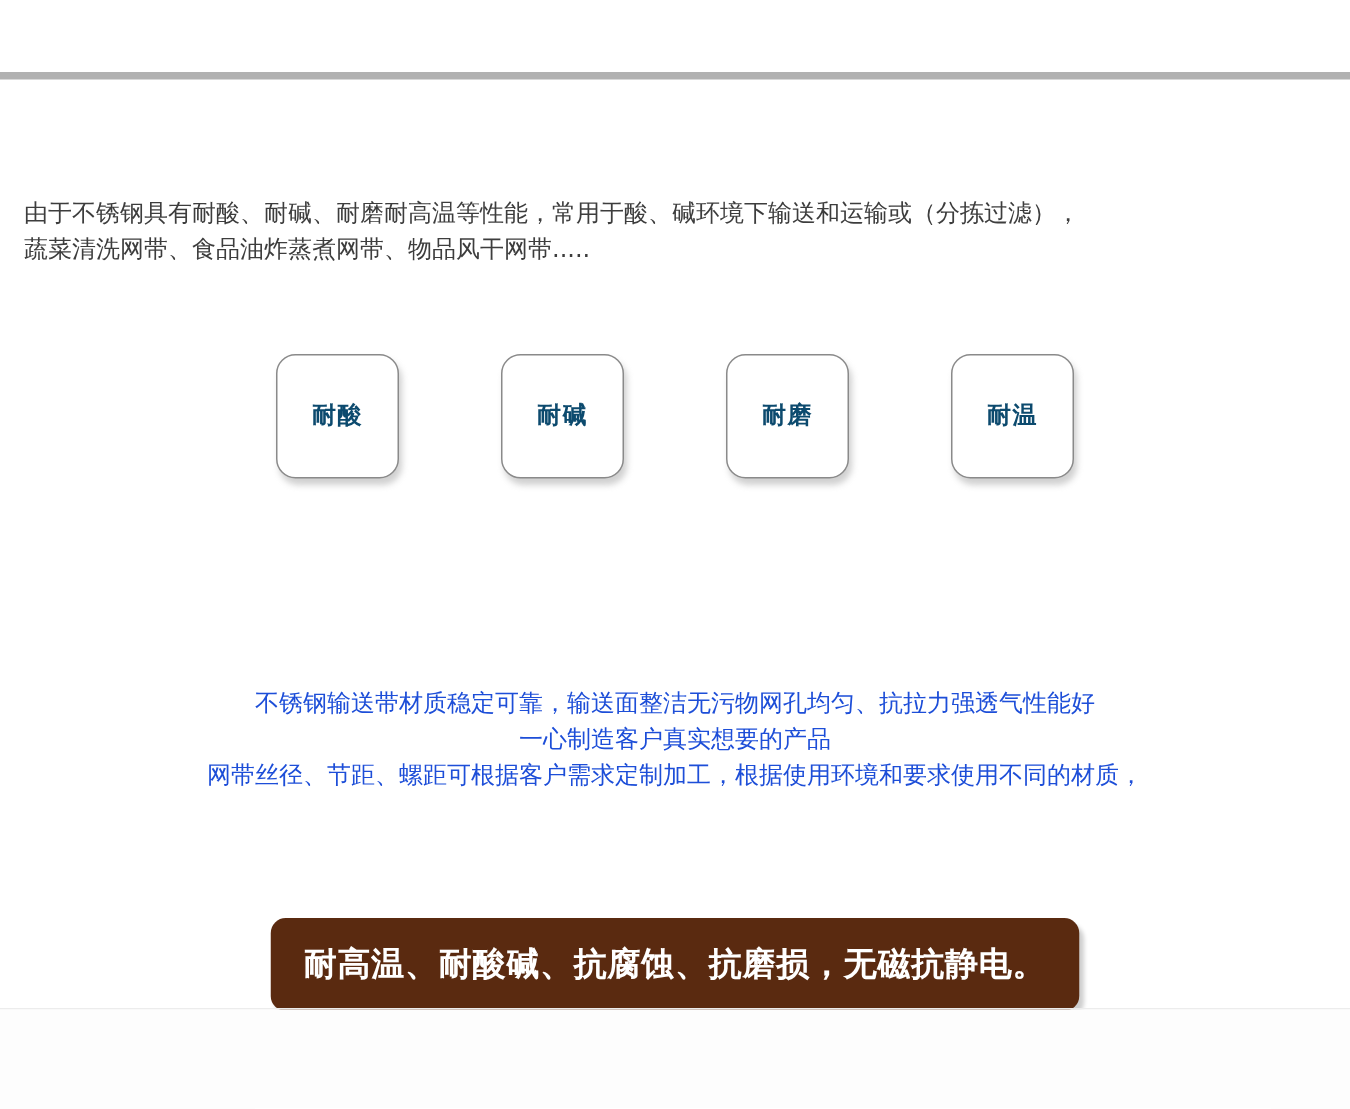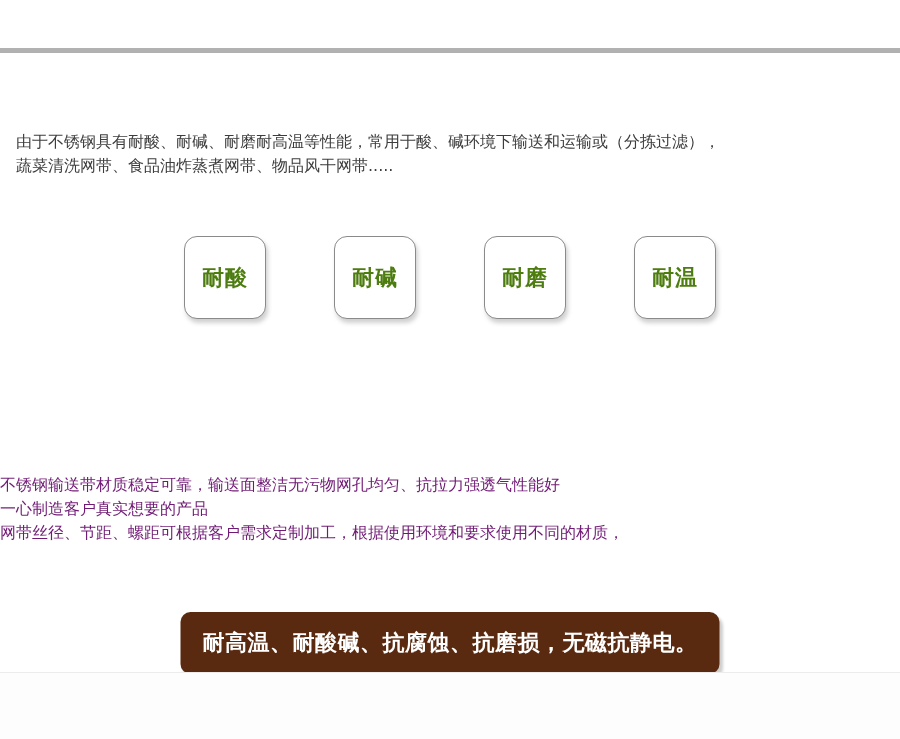--- a/index.html
+++ b/index.html
@@ -59,35 +59,35 @@
     height: 81px;
     background: #ffffff;
     border: 1px solid #8a8a8a;
     border-radius: 13px;
     box-shadow: 2px 4px 4px rgba(150,150,150,0.45);
     display: flex;
     align-items: center;
     justify-content: center;
   }
   .badge-label {
-    font-size: 22px;
+    font-size: 16px;
     font-weight: bold;
-    color: #4d7c0f;
+    color: #0c4a6e;
     letter-spacing: 1px;
     font-family: Liberation Serif, serif;
   }
   .description-paragraph {
     position: absolute;
     top: 457px;
     left: 0;
     width: 100%;
+    text-align: center;
     font-size: 16px;
     line-height: 24px;
-    color: #701a75;
-    margin-top: 16px;
+    color: #1d4ed8;
   }
   .feature-banner {
     position: absolute;
     top: 612px;
     left: 50%;
     transform: translateX(-50%);
     height: 62px;
     padding: 0 22px;
     background: #5a2a10;
     border-radius: 10px;

